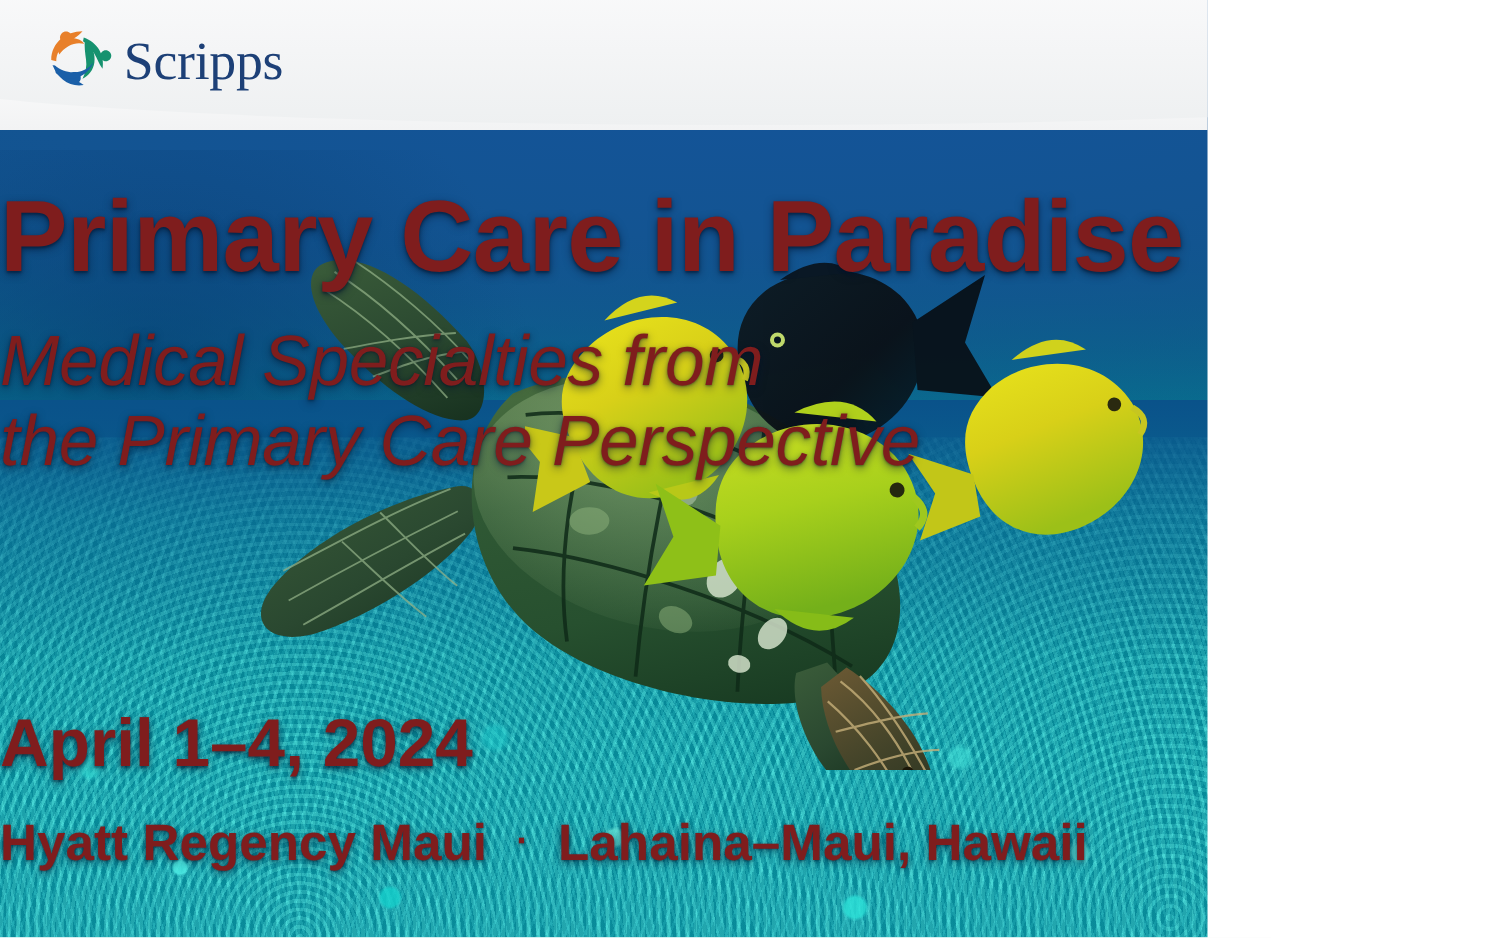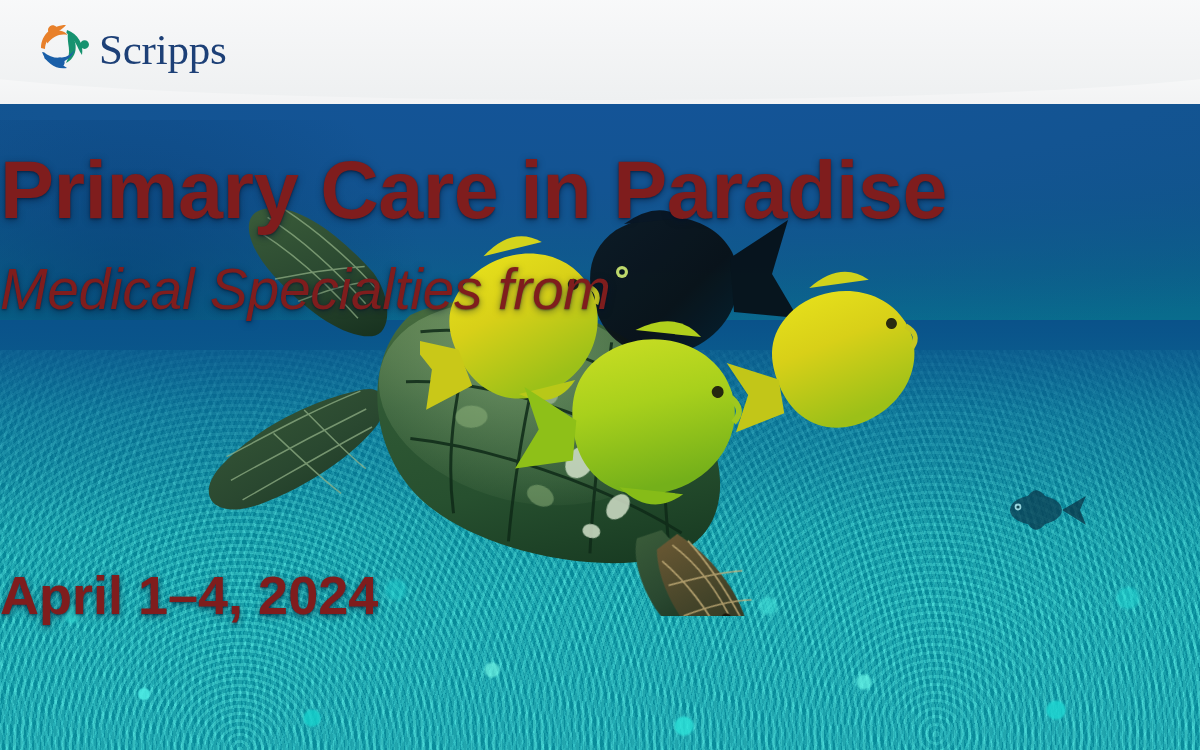--- a/index.html
+++ b/index.html
@@ -2,21 +2,21 @@
 <html><head>
 <meta charset="utf-8">
 <style>
   * { margin:0; padding:0; box-sizing:border-box; }
   html, body {
     width:1200px; height:750px;
     font-family:"Liberation Sans", sans-serif;
     background:#ffffff; overflow:hidden;
   }
   #banner {
-    position:relative; width:1200px; height:750px; overflow:hidden;
+    position:relative; width:966px; height:750px; overflow:hidden;
     background:#f4f5f6;
   }
 
   
   #header-band {
     position:absolute; left:0; top:0; width:1200px; height:104px;
     background:linear-gradient(180deg,#ffffff 0%,#fdfdfd 40%,#f2f3f4 100%);
     z-index:40;
   }
   #header-band::after{
@@ -310,19 +310,25 @@
       <path d="M9.5 30 C15 34.6 21 36.6 28 35.6 C33.6 34.8 37.6 32 40.6 28 C38.6 33.4 34 38 28 40 C22 42 15 40.6 10.6 36.4 Z" fill="#1a5fa8"></path>
     </svg>
     <span id="logo-word">Scripps</span>
   </div>
 
   <div id="text-layer">
     <div id="title" class="shadowed">Primary Care in Paradise</div>
 
     <div id="subtitle" class="shadowed">
       <span class="sline">Medical Specialties from</span>
+      <span class="sline">the Primary Care Perspective</span>
     </div>
 
     <div id="date" class="shadowed">April 1–4, 2024</div>
 
+    <div id="venue" class="shadowed">
+      <span>Hyatt Regency Maui</span>
+      <span class="sep">·</span>
+      <span>Lahaina–Maui, Hawaii</span>
+    </div>
   </div>
 
 </div>
 
 </body></html>

